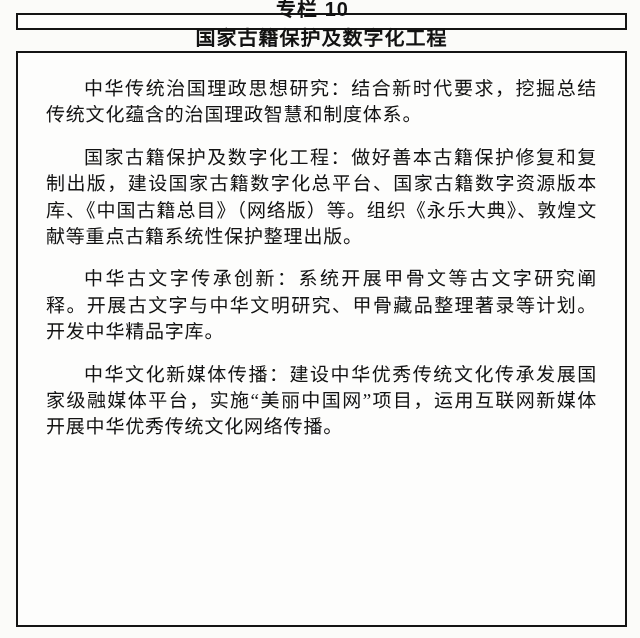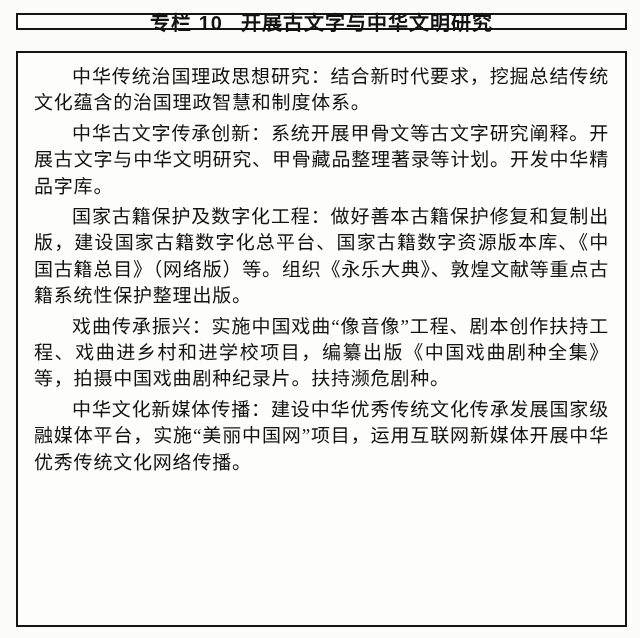--- a/index.html
+++ b/index.html
@@ -28,58 +28,58 @@
     box-sizing: border-box;
     border: 2px solid #141414;
     background: #fdfdfc;
     display: flex;
     align-items: center;
     justify-content: center;
     font-family: "Liberation Sans", sans-serif;
     font-weight: 700;
     font-size: 20px;
     letter-spacing: 1px;
+    flex-direction: column;
   }
   .title-box .title-label {
     margin-right: 18px;
   }
   .body-box {
     position: absolute;
     left: 16px;
     top: 51px;
     width: 611px;
     height: 576px;
     box-sizing: border-box;
     border: 2px solid #141414;
     background: #fdfdfc;
     padding: 7px 12px 6px 12px;
     overflow: hidden;
   }
   .body-box p {
-    margin: 4px;
+    margin: 16px;
     font-size: 19px;
     line-height: 26.4px;
     letter-spacing: 0.8px;
     text-align: justify;
     text-justify: inter-character;
     text-indent: 2em;
     font-family: "Liberation Serif", serif;
   }
 </style>
 </head>
 <body>
 
 <div class="page">
 
   <div class="title-box">
     <span class="title-label">专栏 10</span>
-    <span class="title-text">开展古文字与中华文明研究</span>
+    <span class="title-text">国家古籍保护及数字化工程</span>
   </div>
 
   <div class="body-box">
     <p>中华传统治国理政思想研究：结合新时代要求，挖掘总结传统文化蕴含的治国理政智慧和制度体系。</p>
+    <p>国家古籍保护及数字化工程：做好善本古籍保护修复和复制出版，建设国家古籍数字化总平台、国家古籍数字资源版本库、《中国古籍总目》（网络版）等。组织《永乐大典》、敦煌文献等重点古籍系统性保护整理出版。</p>
     <p>中华古文字传承创新：系统开展甲骨文等古文字研究阐释。开展古文字与中华文明研究、甲骨藏品整理著录等计划。开发中华精品字库。</p>
-    <p>国家古籍保护及数字化工程：做好善本古籍保护修复和复制出版，建设国家古籍数字化总平台、国家古籍数字资源版本库、《中国古籍总目》（网络版）等。组织《永乐大典》、敦煌文献等重点古籍系统性保护整理出版。</p>
-    <p>戏曲传承振兴：实施中国戏曲“像音像”工程、剧本创作扶持工程、戏曲进乡村和进学校项目，编纂出版《中国戏曲剧种全集》等，拍摄中国戏曲剧种纪录片。扶持濒危剧种。</p>
     <p>中华文化新媒体传播：建设中华优秀传统文化传承发展国家级融媒体平台，实施“美丽中国网”项目，运用互联网新媒体开展中华优秀传统文化网络传播。</p>
   </div>
 
 </div>
 
 </body></html>

